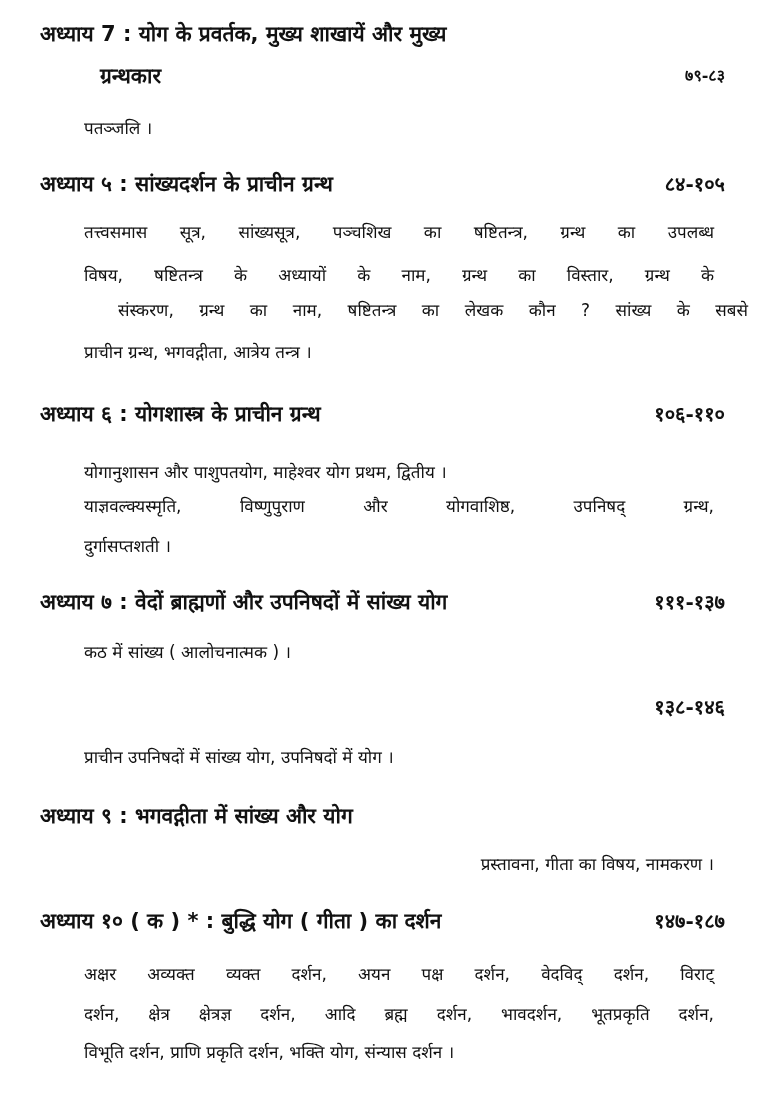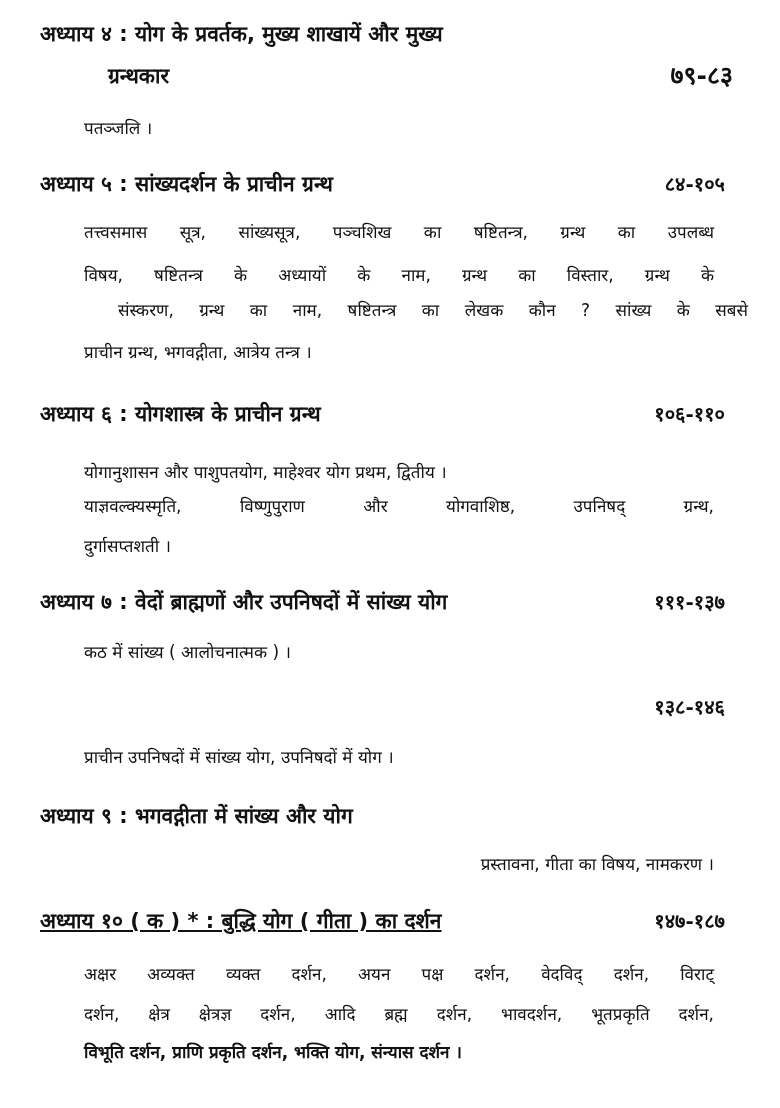--- a/index.html
+++ b/index.html
@@ -38,49 +38,48 @@
       font-size: 20px;
     }
     .heading-cont {
       position: absolute;
       left: 100px;
       width: 625px;
       font-size: 21px;
       font-weight: bold;
       line-height: 28px;
       white-space: nowrap;
-      margin-left: 8px;
     }
     .heading-cont .pages {
       position: absolute;
       right: 0;
       top: 0;
       font-weight: bold;
-      font-size: 25px;
+      font-size: 16px;
     }
     .body-line {
       position: absolute;
       left: 84px;
       width: 630px;
       font-size: 17px;
       line-height: 24px;
       white-space: nowrap;
     }
     .justify {
       text-align: justify;
       text-align-last: justify;
     }
   </style>
 </head>
 <body>
 
 <div class="page">
 
   <div class="heading" style="top:20px;">
-    <span>अध्याय ४ : योग के प्रवर्तक, मुख्य शाखायें और मुख्य</span>
+    <span>अध्याय 7 : योग के प्रवर्तक, मुख्य शाखायें और मुख्य</span>
   </div>
   <div class="heading-cont" style="top:62px;">
     <span>ग्रन्थकार</span>
     <span class="pages">७९-८३</span>
   </div>
   <div class="body-line" style="top:116px;">
     <span>पतञ्जलि ।</span>
   </div>
 
   <div class="heading" style="top:170px;">
@@ -109,21 +108,21 @@
   <div class="heading" style="top:693px;">
     <span class="pages">१३८-१४६</span>
   </div>
   <div class="body-line" style="top:745px;">प्राचीन उपनिषदों में सांख्य योग, उपनिषदों में योग ।</div>
 
   <div class="heading" style="top:802px;">
     <span>अध्याय ९ : भगवद्गीता में सांख्य और योग</span>
   </div>
   <div class="body-line" style="top:852px;text-align:right;">प्रस्तावना, गीता का विषय, नामकरण ।</div>
 
-  <div class="heading" style="top:907px;text-decoration:underline;">
+  <div class="heading" style="top:907px;">
     <span>अध्याय १० ( क ) * : बुद्धि योग ( गीता ) का दर्शन</span>
     <span class="pages">१४७-१८७</span>
   </div>
   <div class="body-line justify" style="top:962px;">अक्षर अव्यक्त व्यक्त दर्शन, अयन पक्ष दर्शन, वेदविद् दर्शन, विराट्</div>
   <div class="body-line justify" style="top:1002px;">दर्शन, क्षेत्र क्षेत्रज्ञ दर्शन, आदि ब्रह्म दर्शन, भावदर्शन, भूतप्रकृति दर्शन,</div>
-  <div class="body-line" style="top:1040px;font-weight:bold;">विभूति दर्शन, प्राणि प्रकृति दर्शन, भक्ति योग, संन्यास दर्शन ।</div>
+  <div class="body-line" style="top:1040px;">विभूति दर्शन, प्राणि प्रकृति दर्शन, भक्ति योग, संन्यास दर्शन ।</div>
 
 </div>
 
 </body></html>

